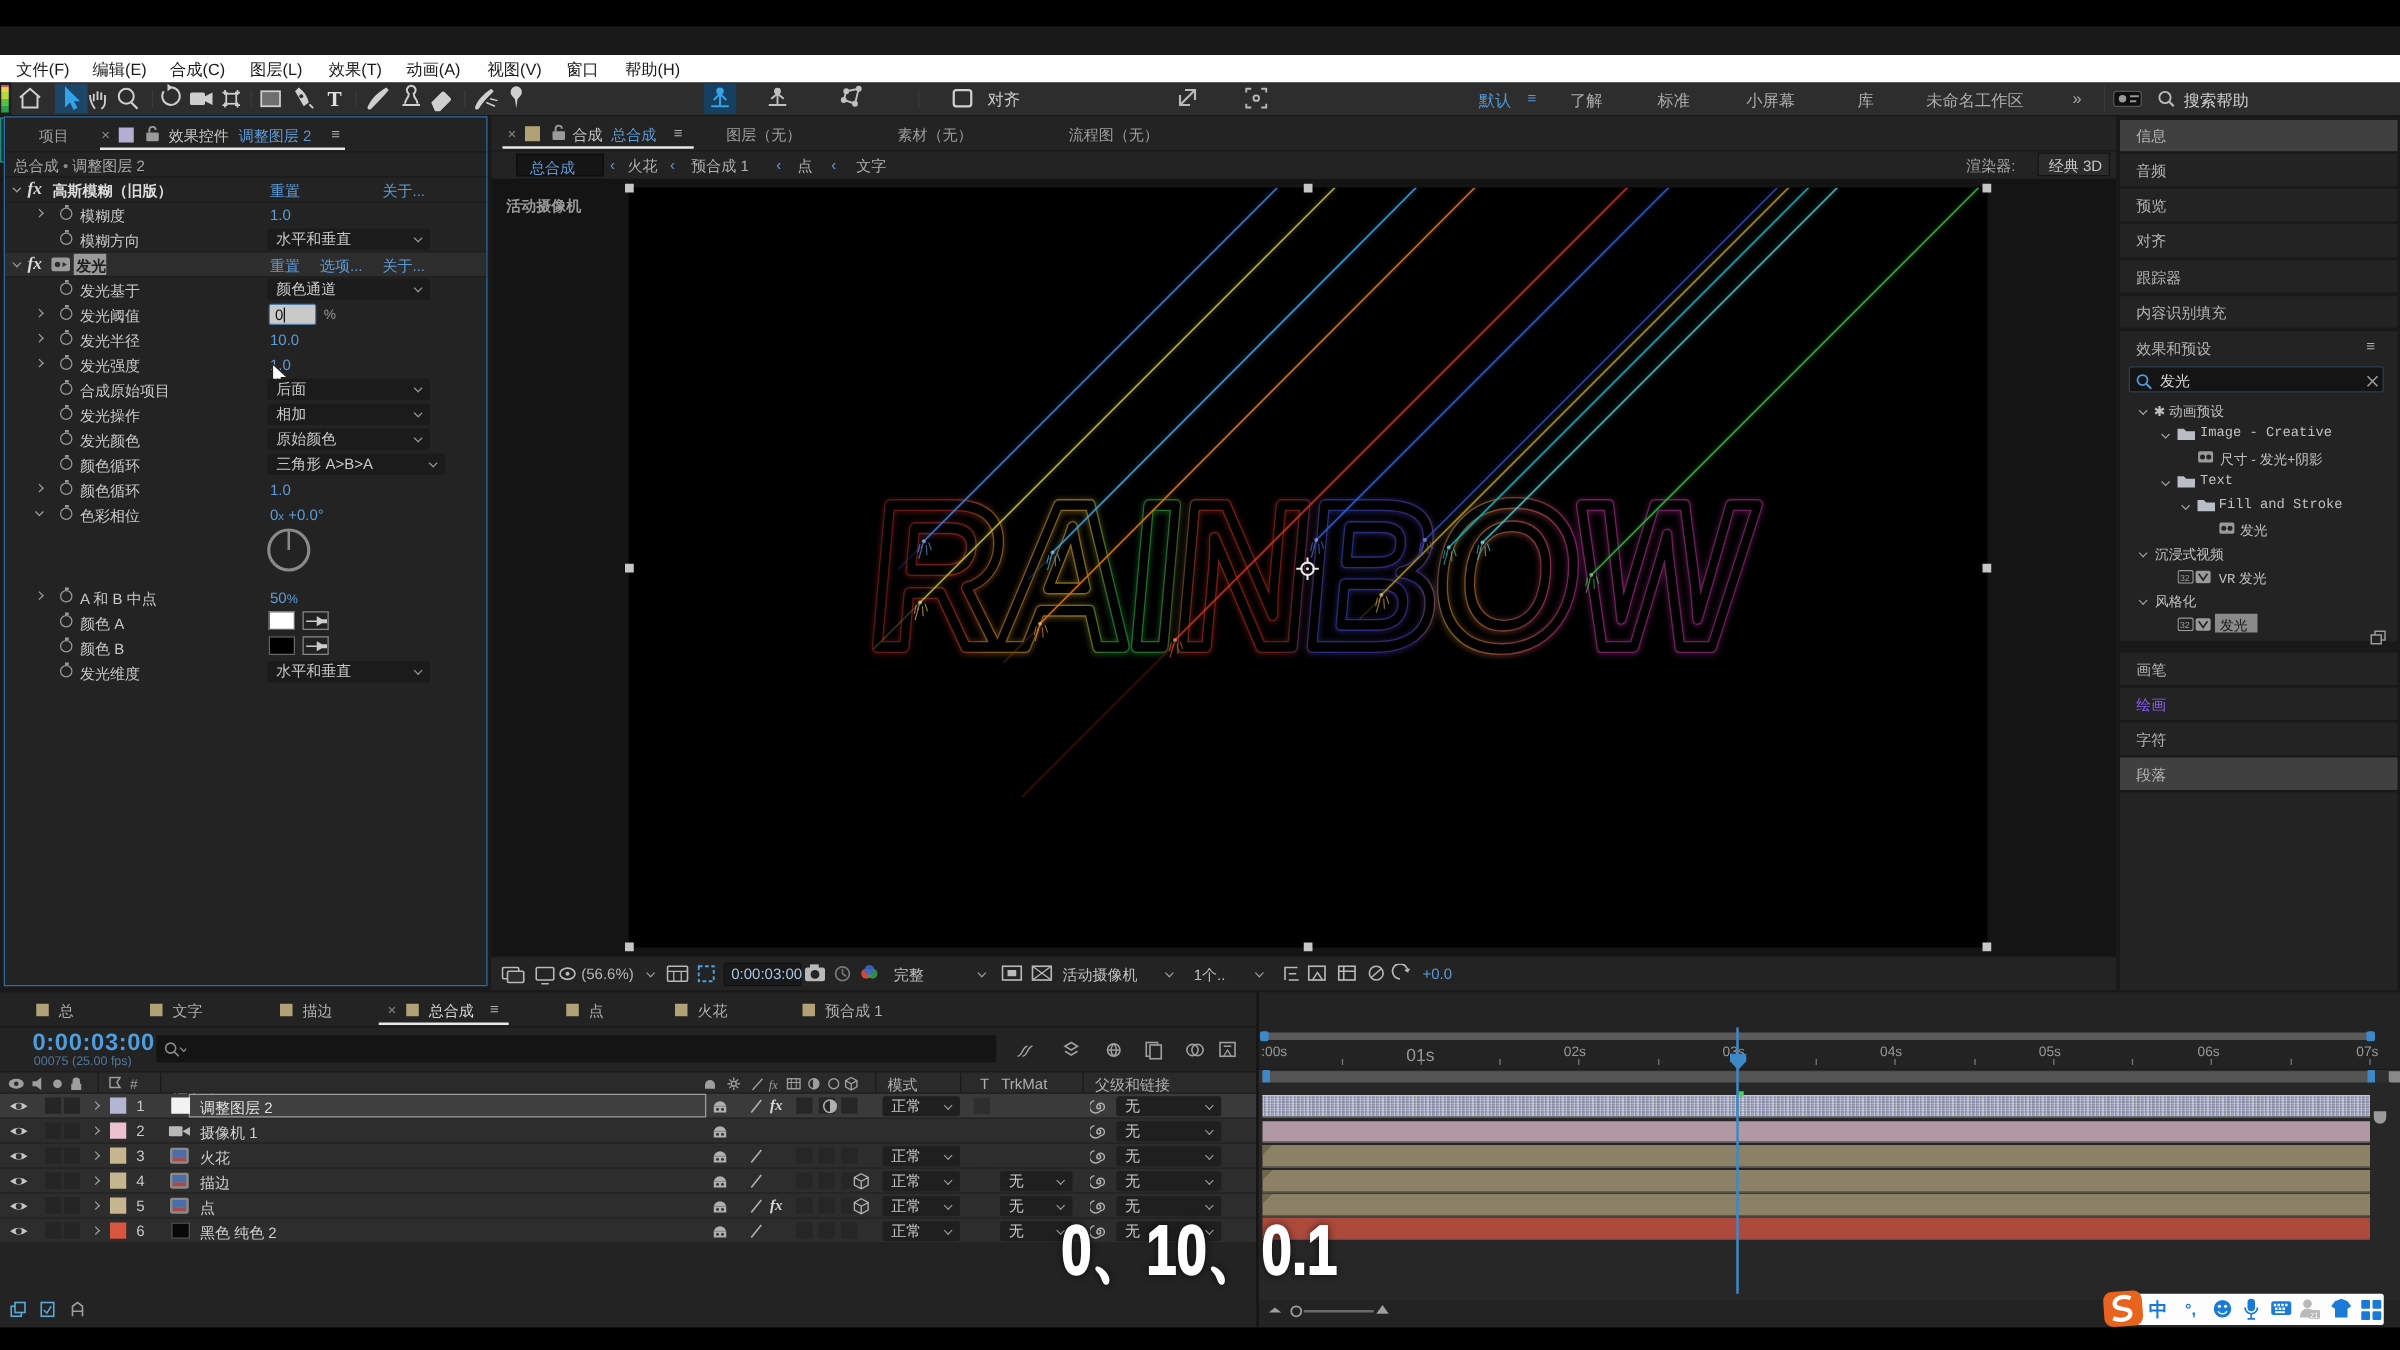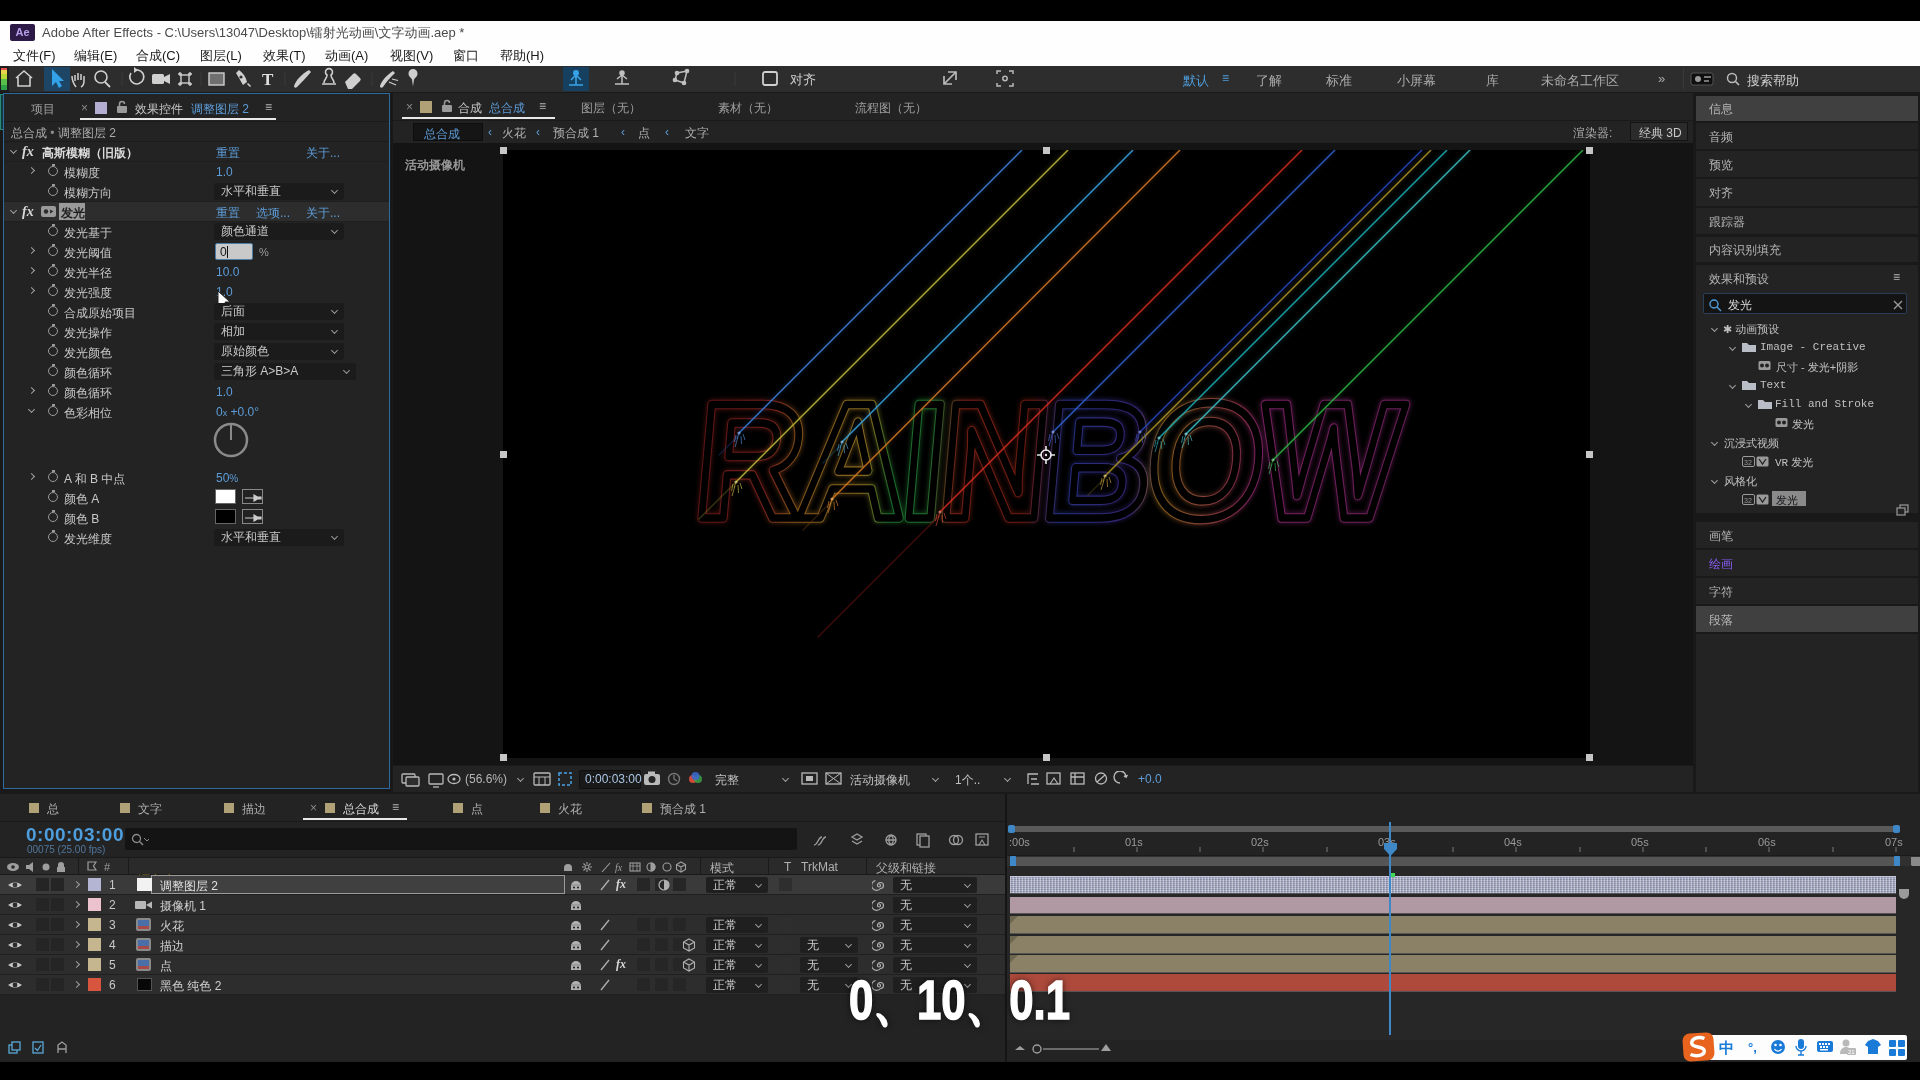--- a/index.html
+++ b/index.html
@@ -18,30 +18,20 @@
   .dd { position:absolute; height:17px; background:#1b1b1b; border-radius:2px; font-size:12px; color:#c9c9c9; line-height:17px; padding-left:7px; white-space:nowrap; }
   .ddc { position:absolute; right:7px; top:5px; width:5px; height:5px; border-right:1.5px solid #999; border-bottom:1.5px solid #999; transform:rotate(45deg); }
   .fx { position:absolute; font-family:"Liberation Serif",serif; font-style:italic; font-weight:bold; font-size:14px; color:#d8d8d8; }
 </style>
 </head>
 <body>
 <div id="stage">
 
   <div class="abs" style="left:0;top:0;width:1920px;height:21px;background:#000;"></div>
 
-  <div class="abs" style="left:0;top:21px;width:1920px;height:23px;background:#fefefe;">
-    <div class="abs" style="left:10px;top:3px;width:25px;height:17px;background:#2e1a47;border-radius:2px;color:#b8a0e8;font-size:11px;font-weight:bold;text-align:center;line-height:17px;">Ae</div>
-    <div class="t" style="left:42px;top:3px;font-size:13px;color:#4a4a4a;">Adobe After Effects - C:\Users\13047\Desktop\镭射光动画\文字动画.aep *</div>
-
-    <div class="abs" style="left:1801px;top:29px;width:11px;height:1.5px;background:#333;"></div>
-    <div class="abs" style="left:1845px;top:24px;width:11px;height:11px;border:1.5px solid #333;"></div>
-    <svg class="abs" style="left:1890px;top:23px;" width="13" height="13">
-        <path d="M1 1 L12 12 M12 1 L1 12" stroke="#333" stroke-width="1.5"></path>
-      </svg>
-  </div>
 
   <div class="abs" style="left:0;top:44px;width:1920px;height:22px;background:#fefefe;font-size:13px;color:#1a1a1a;">
     <span class="t" style="left:13px;top:3px;">文件(F)</span>
     <span class="t" style="left:74px;top:3px;">编辑(E)</span>
     <span class="t" style="left:136px;top:3px;">合成(C)</span>
     <span class="t" style="left:200px;top:3px;">图层(L)</span>
     <span class="t" style="left:263px;top:3px;">效果(T)</span>
     <span class="t" style="left:325px;top:3px;">动画(A)</span>
     <span class="t" style="left:390px;top:3px;">视图(V)</span>
     <span class="t" style="left:453px;top:3px;">窗口</span>
@@ -929,21 +919,21 @@
     </div>
 
     <div class="abs" style="left:1005px;top:0;width:915px;height:268px;background:#232323;border-left:2px solid #151515;">
 
       <div class="abs" style="left:1px;top:32px;width:892px;height:6px;background:#5a5a5a;border-radius:3px;"></div>
       <div class="abs" style="left:1px;top:31px;width:7px;height:8px;background:#3f88c8;border-radius:2px;"></div>
       <div class="abs" style="left:886px;top:31px;width:7px;height:8px;background:#3f88c8;border-radius:2px;"></div>
 
       <div id="ruler" class="abs" style="left:0;top:39px;width:915px;height:20px;">
         <span class="t" style="left:2px;top:3px;font-size:11px;color:#9a9a9a;">:00s</span>
-        <span class="t" style="left:118px;top:3px;font-size:11px;color:#9a9a9a;">01s</span>
+        <span class="t" style="left:118px;top:3px;font-size:14px;color:#9a9a9a;">01s</span>
         <span class="t" style="left:244px;top:3px;font-size:11px;color:#9a9a9a;">02s</span>
         <span class="t" style="left:371px;top:3px;font-size:11px;color:#9a9a9a;">03s</span>
         <span class="t" style="left:497px;top:3px;font-size:11px;color:#9a9a9a;">04s</span>
         <span class="t" style="left:624px;top:3px;font-size:11px;color:#9a9a9a;">05s</span>
         <span class="t" style="left:751px;top:3px;font-size:11px;color:#9a9a9a;">06s</span>
         <span class="t" style="left:878px;top:3px;font-size:11px;color:#9a9a9a;">07s</span>
         <svg class="abs" style="left:0;top:14px;" width="915" height="6">
           <g stroke="#7a7a7a" stroke-width="1">
             <path d="M67 0 v5 M130 0 v5 M193 0 v5 M256 0 v5 M320 0 v5 M446 0 v5 M509 0 v5 M573 0 v5 M636 0 v5 M699 0 v5 M762 0 v5 M826 0 v5 M889 0 v5"></path>
           </g>

